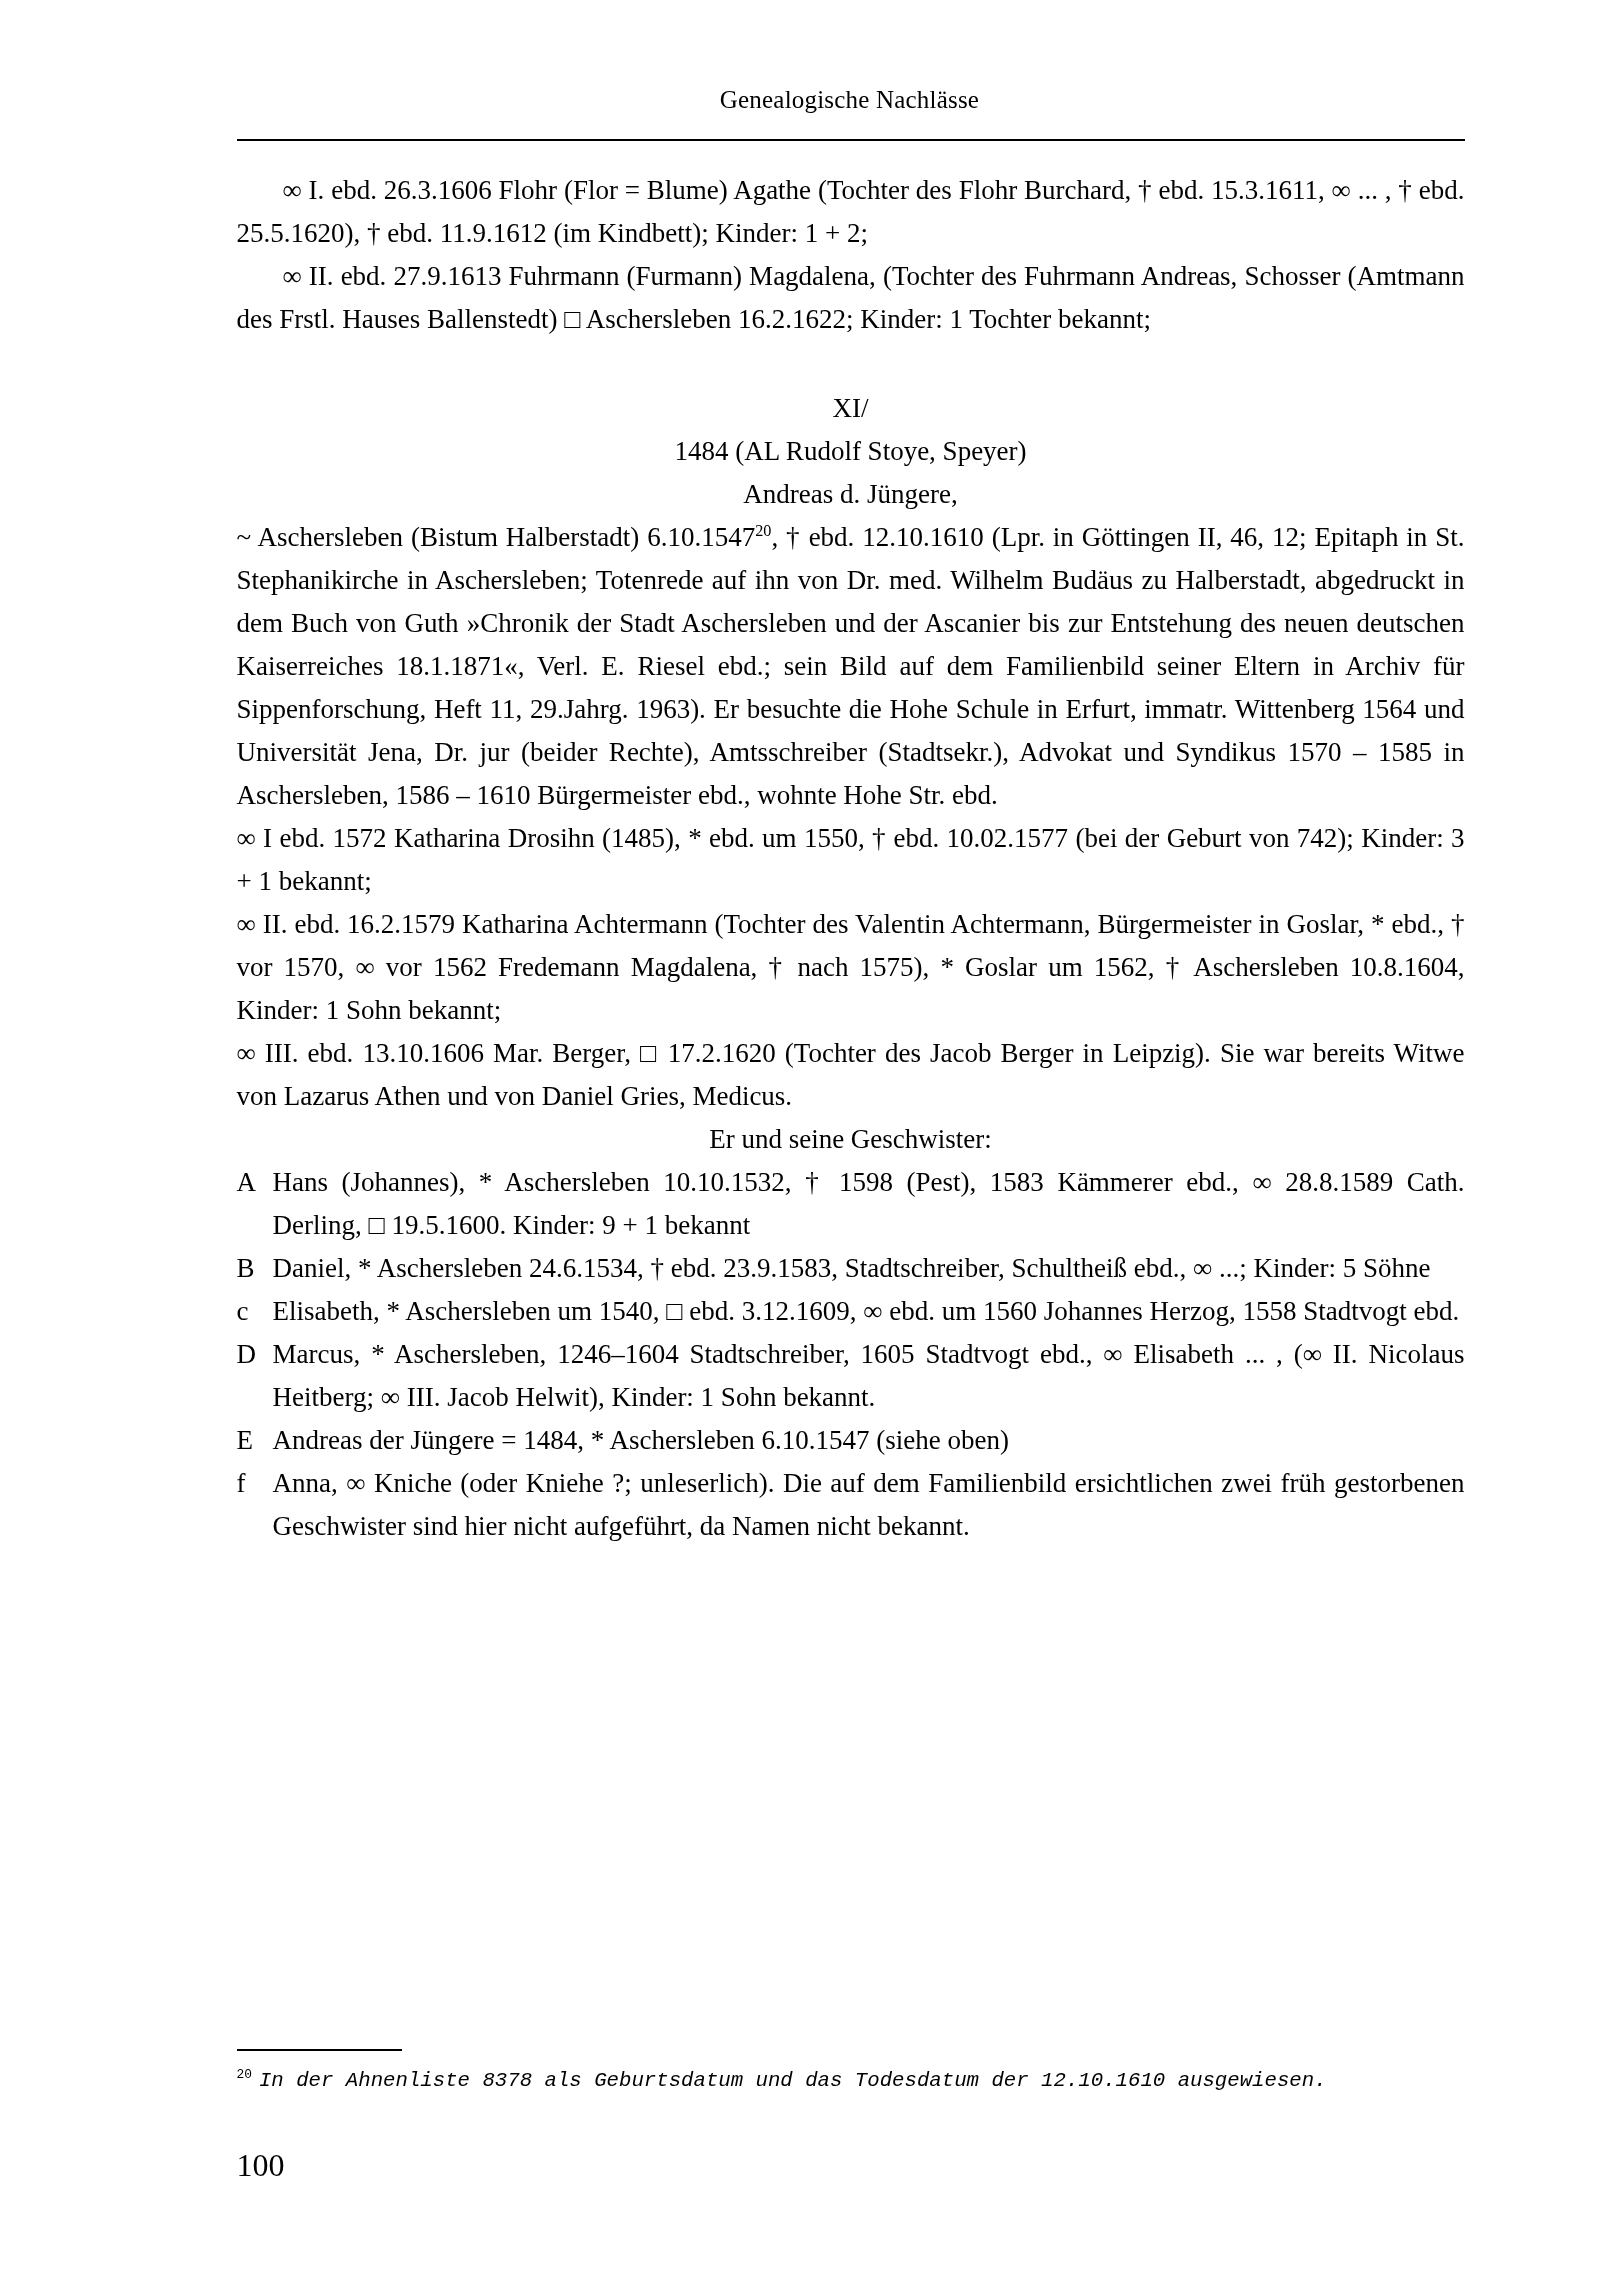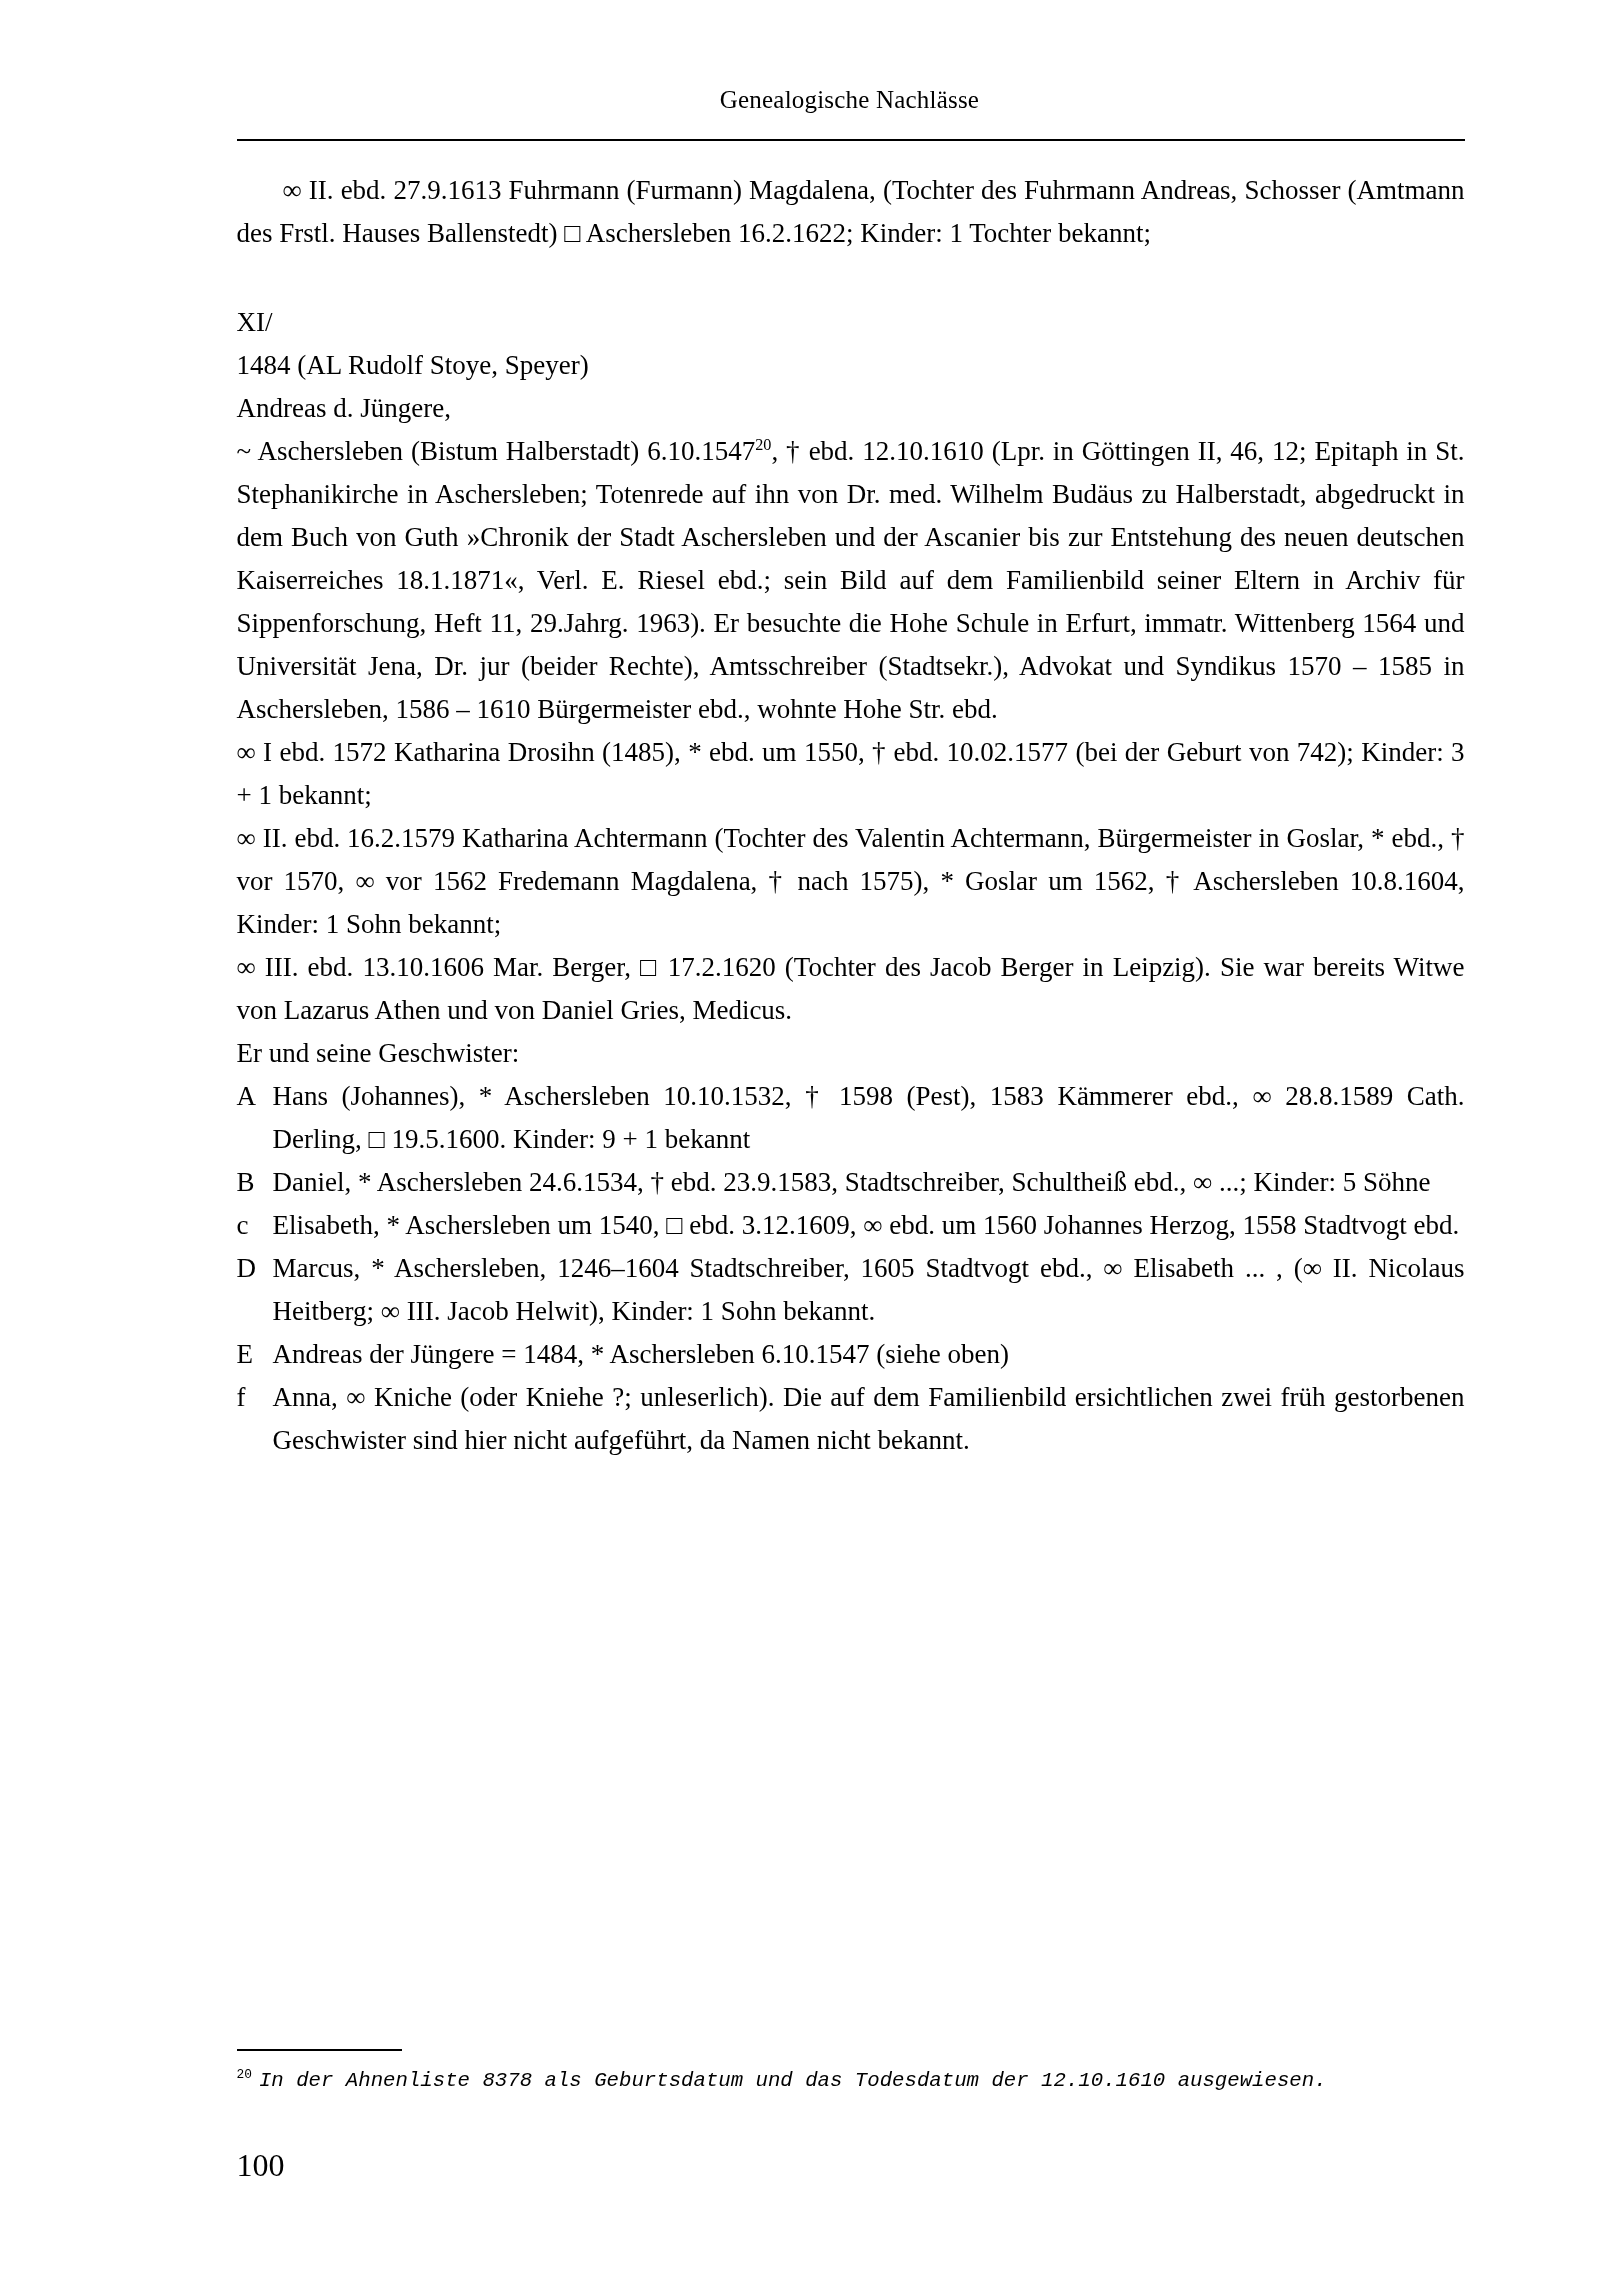--- a/index.html
+++ b/index.html
@@ -51,21 +51,21 @@
     line-height: 43px;
   }
 
   p.para {
     margin: 0;
     text-align: justify;
     text-justify: inter-word;
     hyphens: manual;
   }
   p.flush {
-    text-align: left;
+    text-align: center;
   }
 
   
   .ind {
     text-indent: 46px;
   }
   .outdent {
     margin-left: -89px;
   }
 
@@ -128,20 +128,21 @@
 </head>
 <body>
 
 <div class="page">
 
   <div class="running-head">Genealogische Nachlässe</div>
   <div class="head-rule"></div>
 
   <div class="textblock">
 
+    <p class="para ind">∞ I. ebd. 26.3.1606 Flohr (Flor = Blume) Agathe (Tochter des Flohr Burchard, † ebd. 15.3.1611, ∞ ... , † ebd. 25.5.1620), † ebd. 11.9.1612 (im Kindbett); Kinder: 1 + 2;</p>
 
     <p class="para ind">∞ II. ebd. 27.9.1613 Fuhrmann (Furmann) Magdalena, (Tochter des Fuhrmann Andreas, Schosser (Amtmann des Frstl. Hauses Ballenstedt) □ Aschersleben 16.2.1622; Kinder: 1 Tochter bekannt;</p>
 
 
     <div class="gap-md"></div>
 
     <p class="para flush outdent">XI/</p>
 
     <p class="para flush outdent">1484 (AL Rudolf Stoye, Speyer)</p>
 

